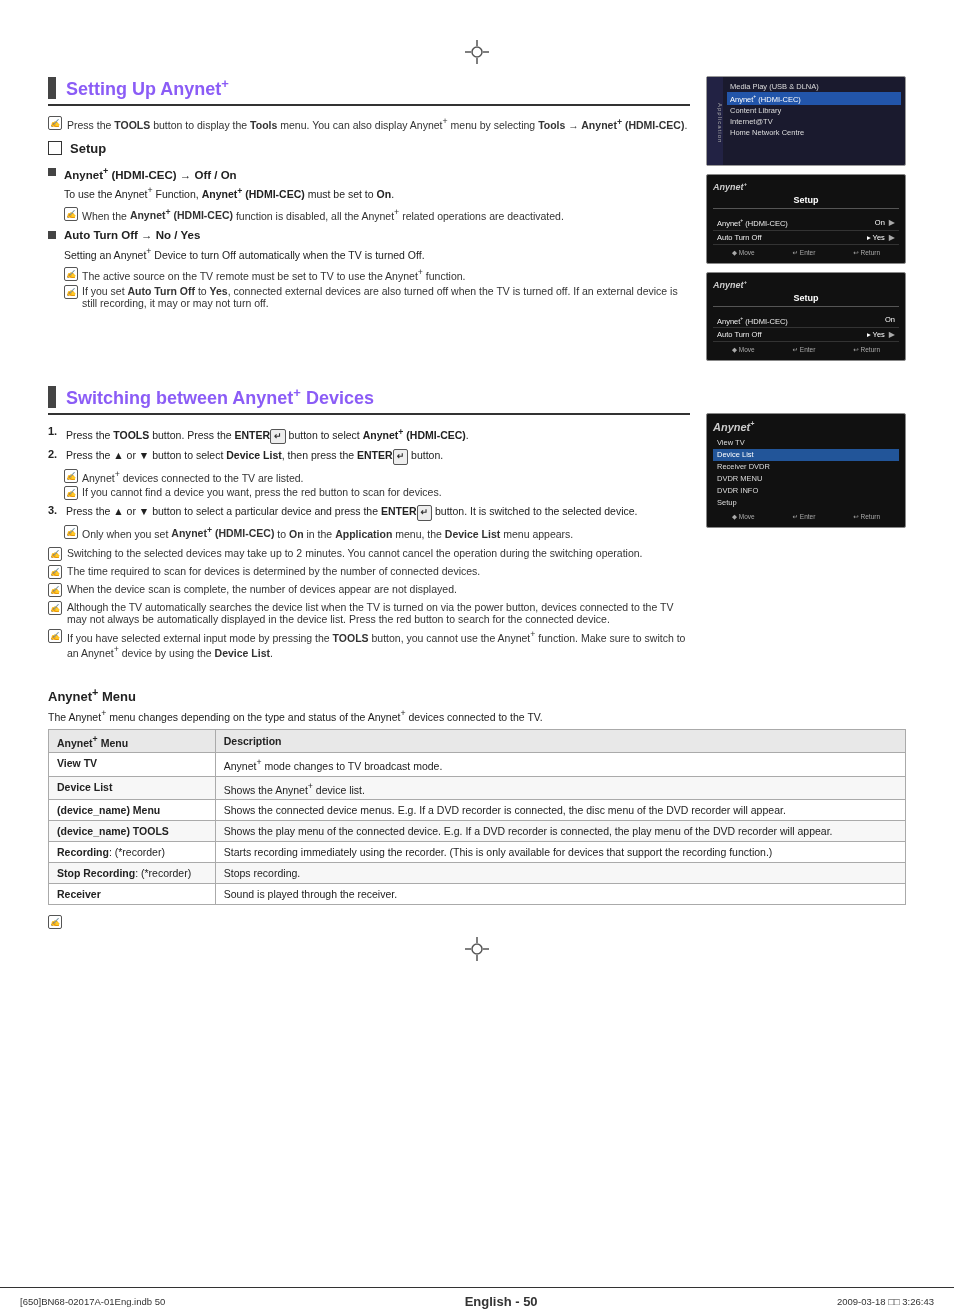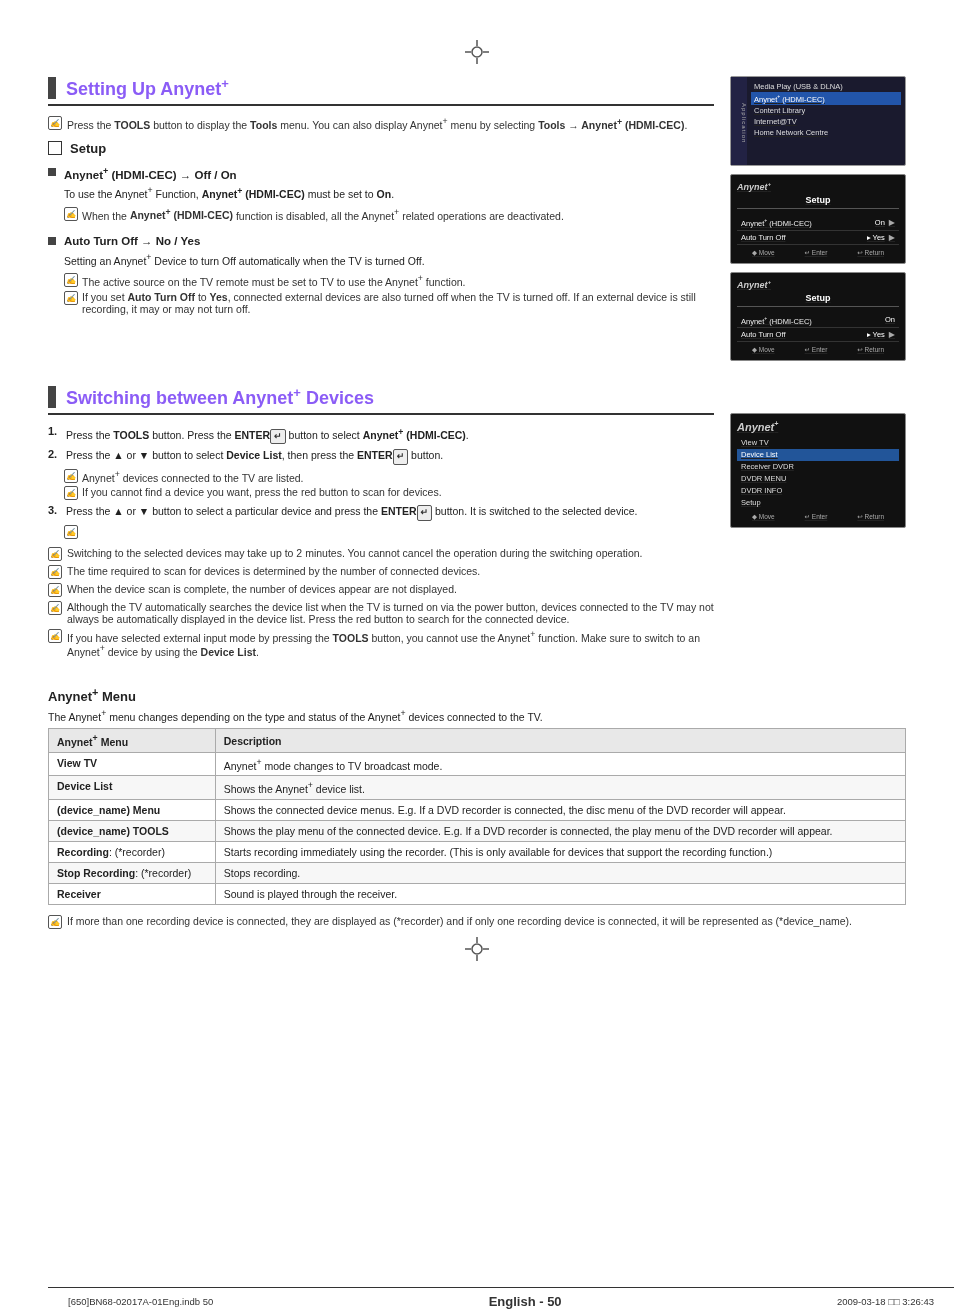--- a/index.html
+++ b/index.html
@@ -46,23 +46,22 @@
 
     
     .two-col {
       display: flex;
       gap: 16px;
     }
     .main-col {
       flex: 1;
     }
     .side-col {
-      width: 176px;
+      width: 200px;
       flex-shrink: 0;
-      text-decoration: underline;
     }
 
     
     .note-icon {
       display: inline-block;
       width: 14px;
       height: 14px;
       border: 1px solid #555;
       border-radius: 2px;
       font-size: 8px;
@@ -323,21 +322,20 @@
       bottom: 0;
       left: 0;
       right: 0;
       border-top: 1px solid #333;
       display: flex;
       justify-content: space-between;
       align-items: center;
       padding: 6px 20px;
       font-size: 9.5px;
       color: #333;
-      margin-left: 48px;
     }
     .footer-center {
       text-align: center;
       font-weight: bold;
       font-size: 13px;
     }
 
     strong { font-weight: bold; }
     em { font-style: italic; }
 
@@ -397,21 +395,21 @@
       <p class="body-text">
         To use the Anynet<sup>+</sup> Function, <strong>Anynet<sup>+</sup> (HDMI-CEC)</strong> must be set to <strong>On</strong>.
       </p>
       <div class="note-row">
         <span class="note-icon">✍</span>
         <span>
           When the <strong>Anynet<sup>+</sup> (HDMI-CEC)</strong> function is disabled, all the Anynet<sup>+</sup> related operations are deactivated.
         </span>
       </div>
 
-      <div class="subsection-header" style="margin-top: 14px;">
+      <div class="subsection-header" style="margin-top: 8px;">
         <div class="subsection-bar"></div>
         <span class="subsection-title">
           Auto Turn Off → No / Yes
         </span>
       </div>
       <p class="body-text">
         Setting an Anynet<sup>+</sup> Device to turn Off automatically when the TV is turned Off.
       </p>
       <div class="note-row">
         <span class="note-icon">✍</span>
@@ -516,20 +514,23 @@
         </div>
 
         <div class="num-item" style="margin-top:4px;">
           <span class="num-label">3.</span>
           <span class="num-content">
             Press the ▲ or ▼ button to select a particular device and press the <strong>ENTER<span class="inline-btn">↵</span></strong> button. It is switched to the selected device.
           </span>
         </div>
         <div class="note-row">
           <span class="note-icon">✍</span>
+          <span>
+            Only when you set <strong>Anynet<sup>+</sup> (HDMI-CEC)</strong> to <strong>On</strong> in the <strong>Application</strong> menu, the <strong>Device List</strong> menu appears.
+          </span>
         </div>
       </div>
 
       <div class="note-row-top">
         <span class="note-icon-inline">✍</span>
         <span>Switching to the selected devices may take up to 2 minutes. You cannot cancel the operation during the switching operation.</span>
       </div>
       <div class="note-row-top">
         <span class="note-icon-inline">✍</span>
         <span>The time required to scan for devices is determined by the number of connected devices.</span>
@@ -610,23 +611,20 @@
           <td>Stops recording.</td>
         </tr>
         <tr>
           <td><strong>Receiver</strong></td>
           <td>Sound is played through the receiver.</td>
         </tr>
       </tbody>
     </table>
     <div class="note-row-top">
       <span class="note-icon-inline">✍</span>
-      <span>
-        If more than one recording device is connected, they are displayed as (*recorder) and if only one recording device is connected, it will be represented as (*device_name).
-      </span>
     </div>
   </div>
 
   <div class="page-footer">
     <span>[650]BN68-02017A-01Eng.indb   50</span>
     <span class="footer-center">English - 50</span>
     <span>2009-03-18   □□ 3:26:43</span>
   </div>
 
   <div style="text-align:center; margin-top: 8px; margin-bottom: 60px;">

